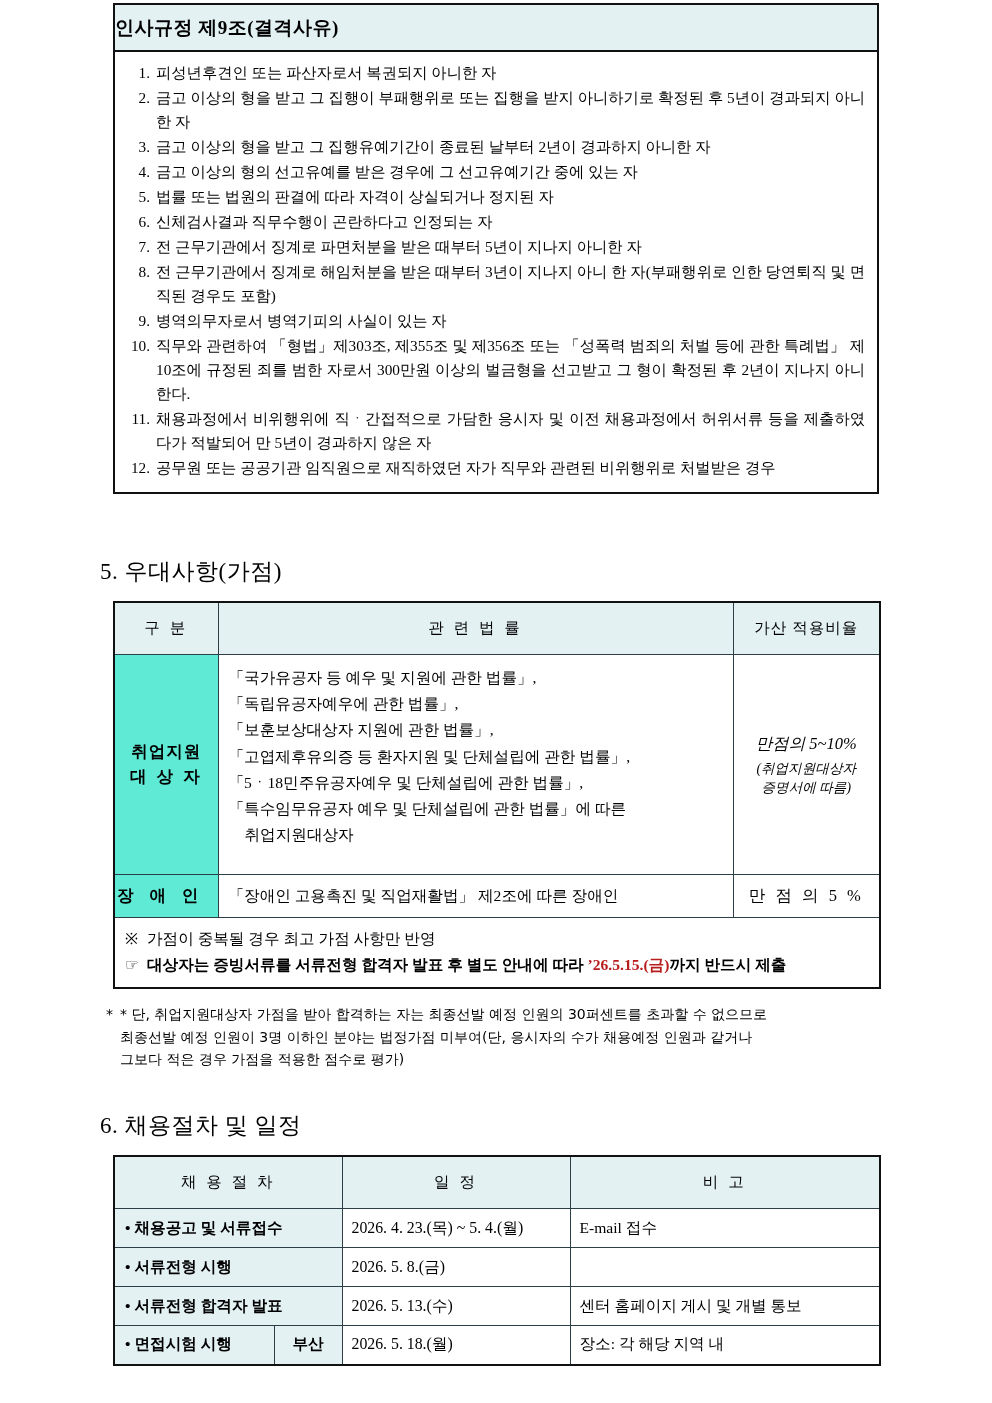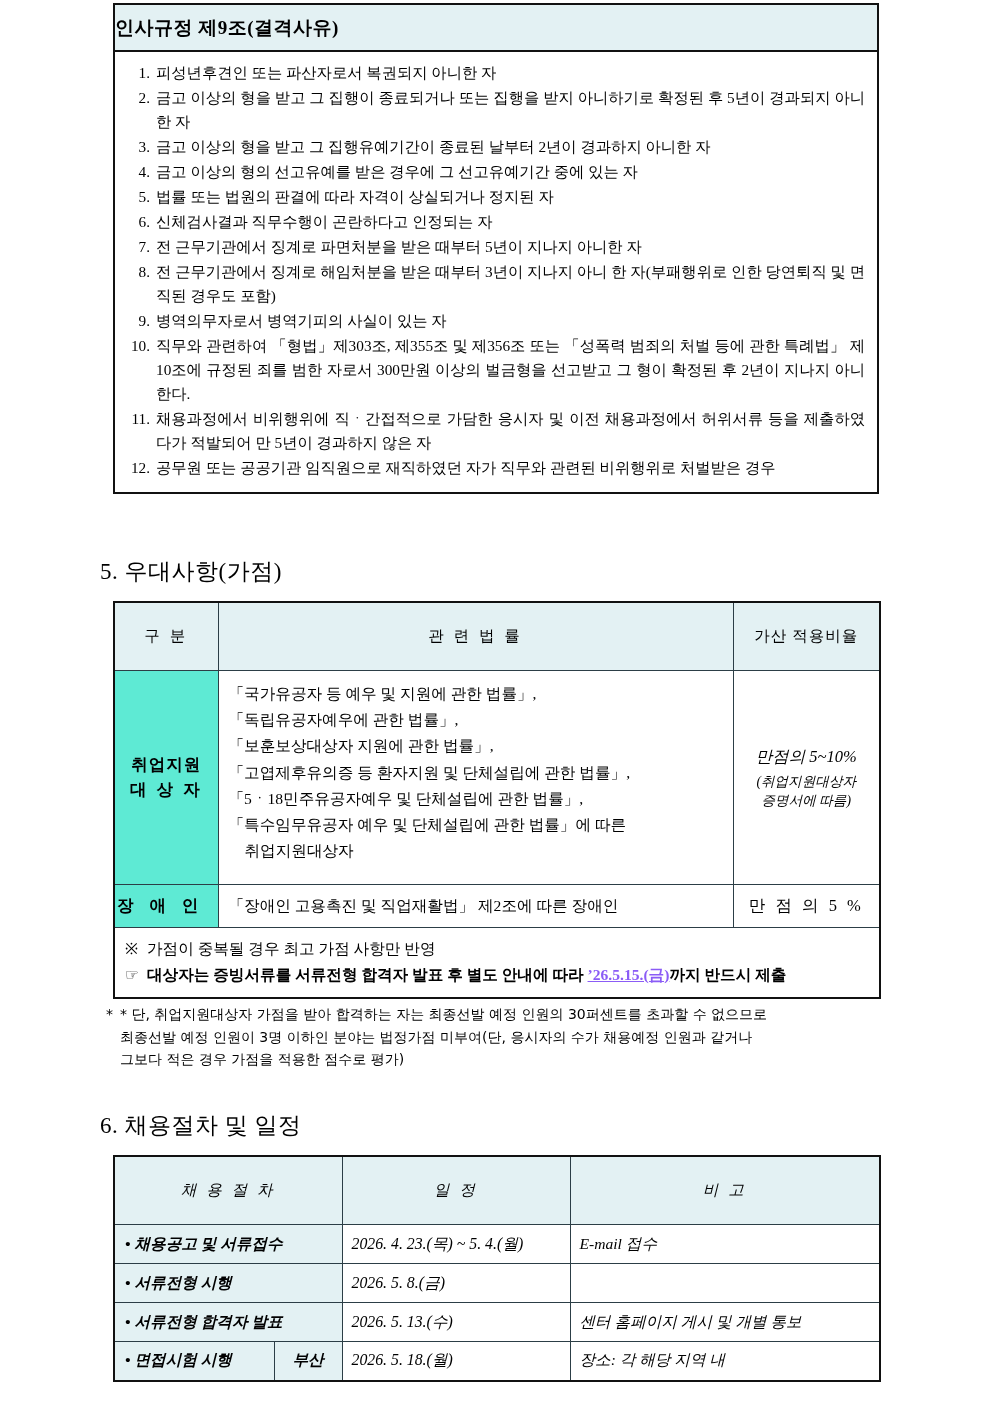--- a/index.html
+++ b/index.html
@@ -88,21 +88,21 @@
     font-size: 15.5px;
     vertical-align: middle;
     font-weight: normal;
   }
   .hdr-cell {
     background: #e3f1f3;
     text-align: center;
     font-weight: bold;
     font-size: 17px;
     letter-spacing: 3px;
-    padding: 23px 4px !important;
+    padding: 15px 4px !important;
   }
   .shade {
     background: #5eead4;
   }
 
   
   #tbl5 {
     position: absolute;
     left: 113px;
     top: 601px;
@@ -111,21 +111,21 @@
   }
   #tbl5 .outer-top th { border-top: none; }
   #tbl5 .catcell {
     text-align: center;
     font-weight: bold;
     font-size: 16.5px;
     line-height: 1.5;
     letter-spacing: 1px;
   }
   #tbl5 .lawcell {
-    padding: 10px 8px 20px 10px;
+    padding: 10px 8px 26px 10px;
     font-size: 15.6px;
     line-height: 1.68;
   }
   #tbl5 .lawcell .ln { white-space: nowrap; }
   #tbl5 .lawcell .ln.indent { padding-left: 16px; }
   #tbl5 .ratecell {
     text-align: center;
     font-size: 16.5px;
     line-height: 1.55;
     font-style: italic;
@@ -156,22 +156,21 @@
     line-height: 1.62;
     border-left: none;
     border-right: none;
     border-bottom: none;
   }
   .note-row { display: flex; align-items: flex-start; }
   .note-mark { width: 22px; min-width: 22px; }
   .note-body { flex: 1; }
   .note-strong { font-weight: bold; }
   .blue-ul {
-    color: #8b5cf6;
-    text-decoration: underline;
+    color: #b91c1c;
     font-weight: bold;
   }
 
   
   .footnote {
     position: absolute;
     left: 106px;
     top: 1003px;
     width: 790px;
     font-family: "DejaVu Sans", "Liberation Sans", sans-serif;
@@ -205,37 +204,37 @@
     text-align: center;
   }
   #tbl6 .date-cell {
     font-size: 15.8px;
     padding-left: 9px !important;
   }
   #tbl6 .remark-cell {
     font-size: 15.6px;
     padding-left: 9px !important;
   }
-  #tbl6 tr { height: 39px; font-style: italic; }
+  #tbl6 tr { height: 39px; }
 </style>
 </head>
 <body>
 
 <div class="page">
 
   <div class="rule-box">
     <div class="rule-box-title">인사규정 제9조(결격사유)</div>
     <ol class="rule-list" id="rule-list">
         <li>
           <span class="rule-num">1.</span>
           <span class="rule-text">피성년후견인 또는 파산자로서 복권되지 아니한 자</span>
         </li>
         <li>
           <span class="rule-num">2.</span>
-          <span class="rule-text">금고 이상의 형을 받고 그 집행이 종료되거나 또는 집행을 받지 아니하기로 확정된 후 5년이 경과되지 아니한 자</span>
+          <span class="rule-text">금고 이상의 형을 받고 그 집행이 부패행위로 또는 집행을 받지 아니하기로 확정된 후 5년이 경과되지 아니한 자</span>
         </li>
         <li>
           <span class="rule-num">3.</span>
           <span class="rule-text">금고 이상의 형을 받고 그 집행유예기간이 종료된 날부터 2년이 경과하지 아니한 자</span>
         </li>
         <li>
           <span class="rule-num">4.</span>
           <span class="rule-text">금고 이상의 형의 선고유예를 받은 경우에 그 선고유예기간 중에 있는 자</span>
         </li>
         <li>

